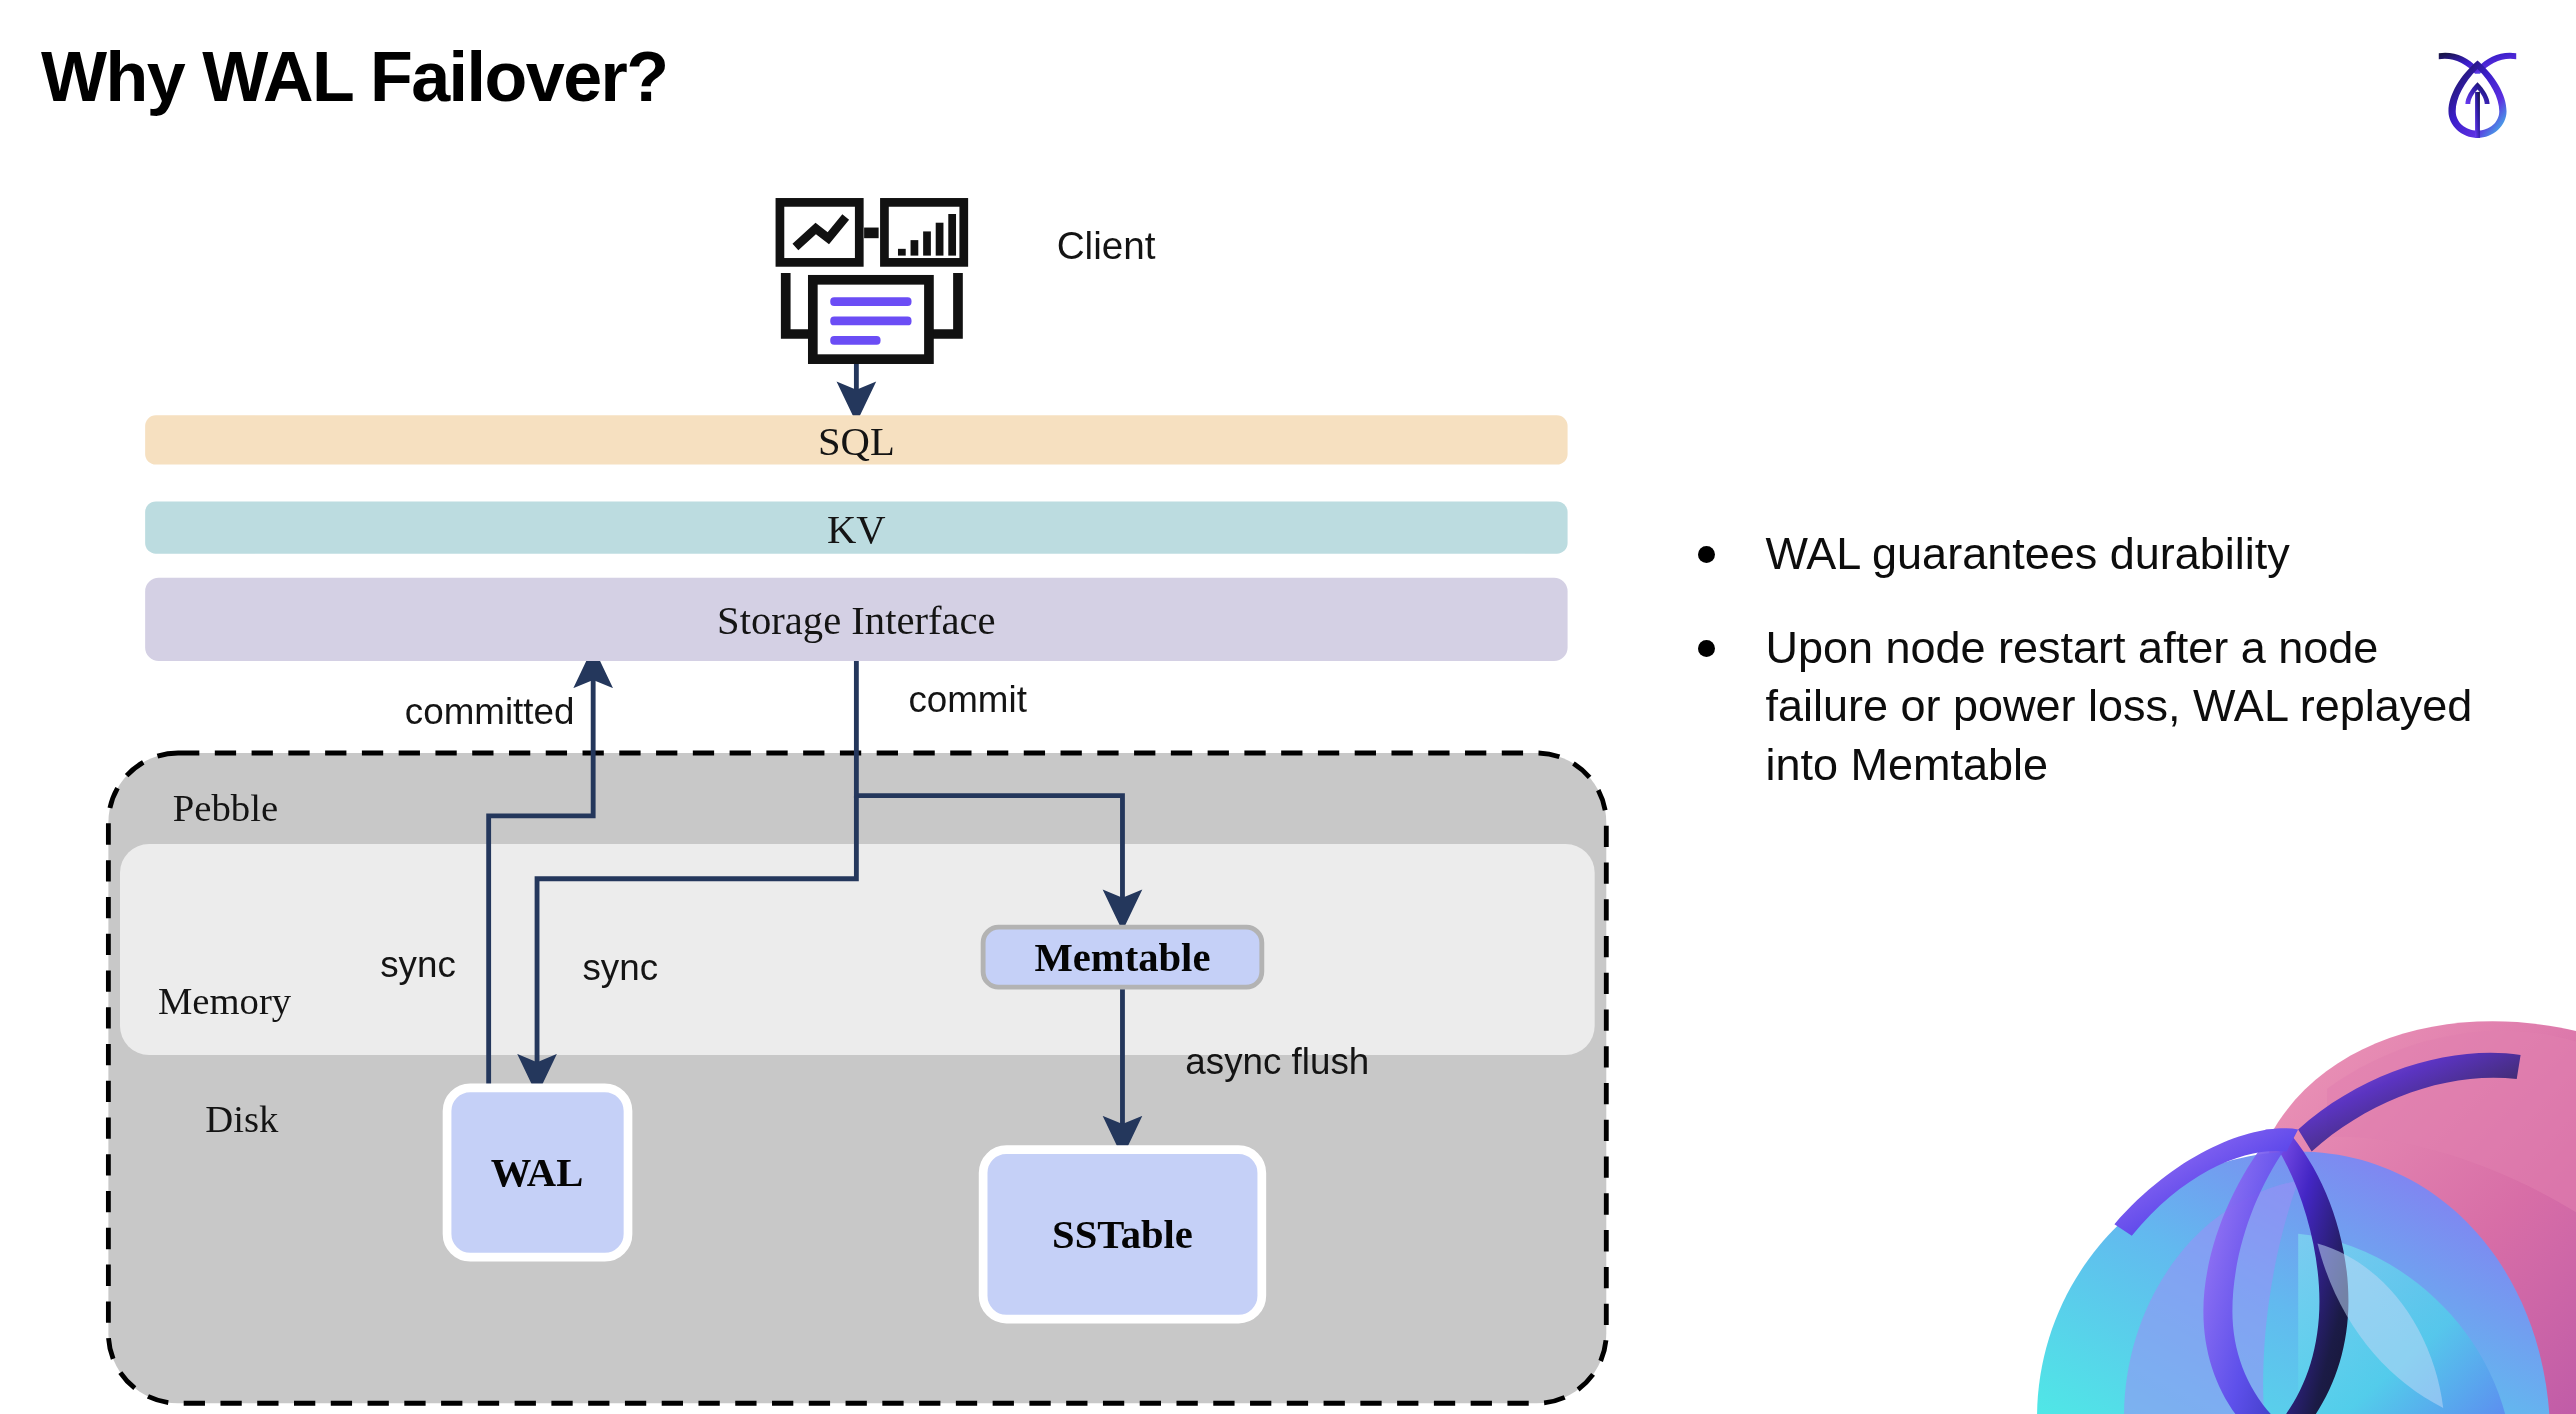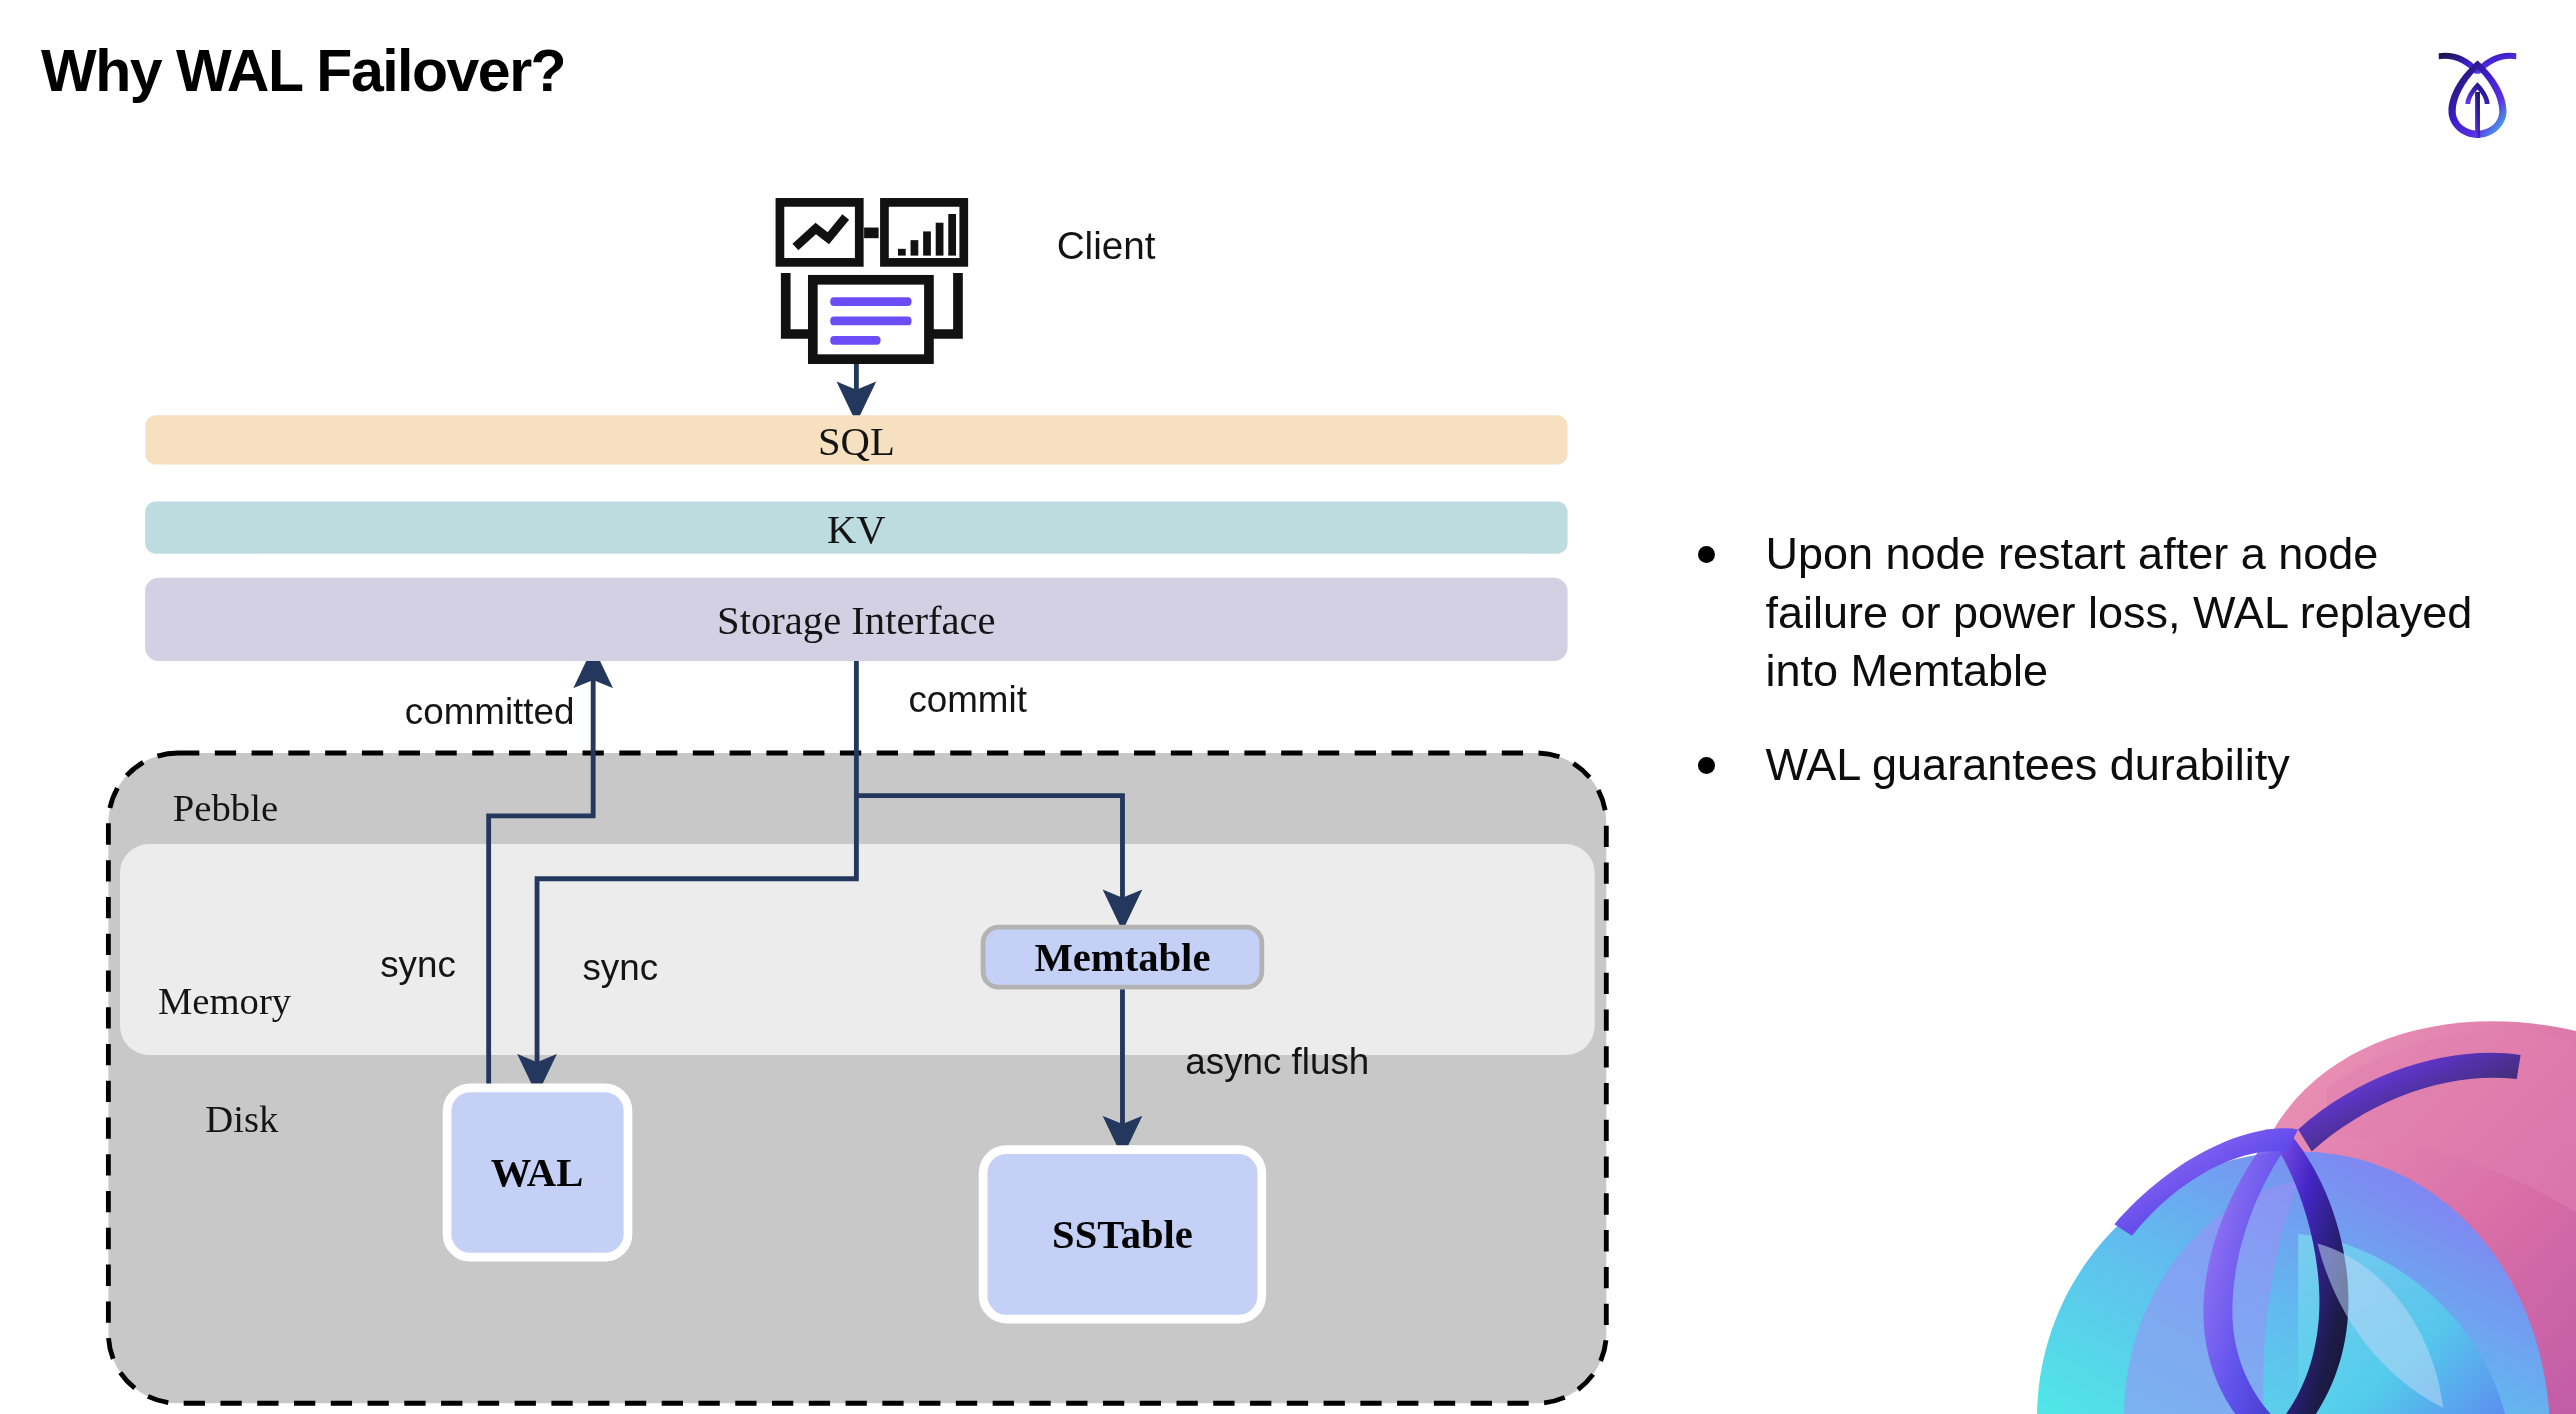--- a/index.html
+++ b/index.html
@@ -6,21 +6,21 @@
   body{width:2576px;height:1415px;position:relative;overflow:hidden;
        font-family:"Liberation Sans", sans-serif;}
 
   .slide{position:absolute;inset:0;background:#ffffff;overflow:hidden;}
 
   
   #page-title{
     position:absolute;left:41px;top:41px;
     font-family:"Liberation Sans", sans-serif;
     font-weight:bold;
-    font-size:59px;
+    font-size:70px;
     line-height:1.05;
     letter-spacing:-1.5px;
     color:#000000;
     white-space:nowrap;
   }
 
   
   #brand-logo{position:absolute;left:2417px;top:29px;width:121px;height:121px;}
 
   
@@ -223,22 +223,22 @@
 
     <g>
       <rect x="1016" y="1188" width="288" height="175" rx="24" ry="24" fill="#c5d0f7" stroke="#ffffff" stroke-width="9"></rect>
       <text class="lbl-serif" x="1160" y="1290" font-size="42" font-weight="bold" fill="#050505" text-anchor="middle">SSTable</text>
     </g>
   </svg>
 
   <div id="bullets">
     <div class="bullet-row">
       <span class="bullet-dot"></span>
-      <span class="bullet-text">Upon node restart after a node failure or power loss, WAL replayed into Memtable</span>
+      <span class="bullet-text">WAL guarantees durability</span>
     </div>
     <div class="bullet-row">
       <span class="bullet-dot"></span>
-      <span class="bullet-text">WAL guarantees durability</span>
+      <span class="bullet-text">Upon node restart after a node failure or power loss, WAL replayed into Memtable</span>
     </div>
   </div>
 
 </div>
 
 
 </body></html>

